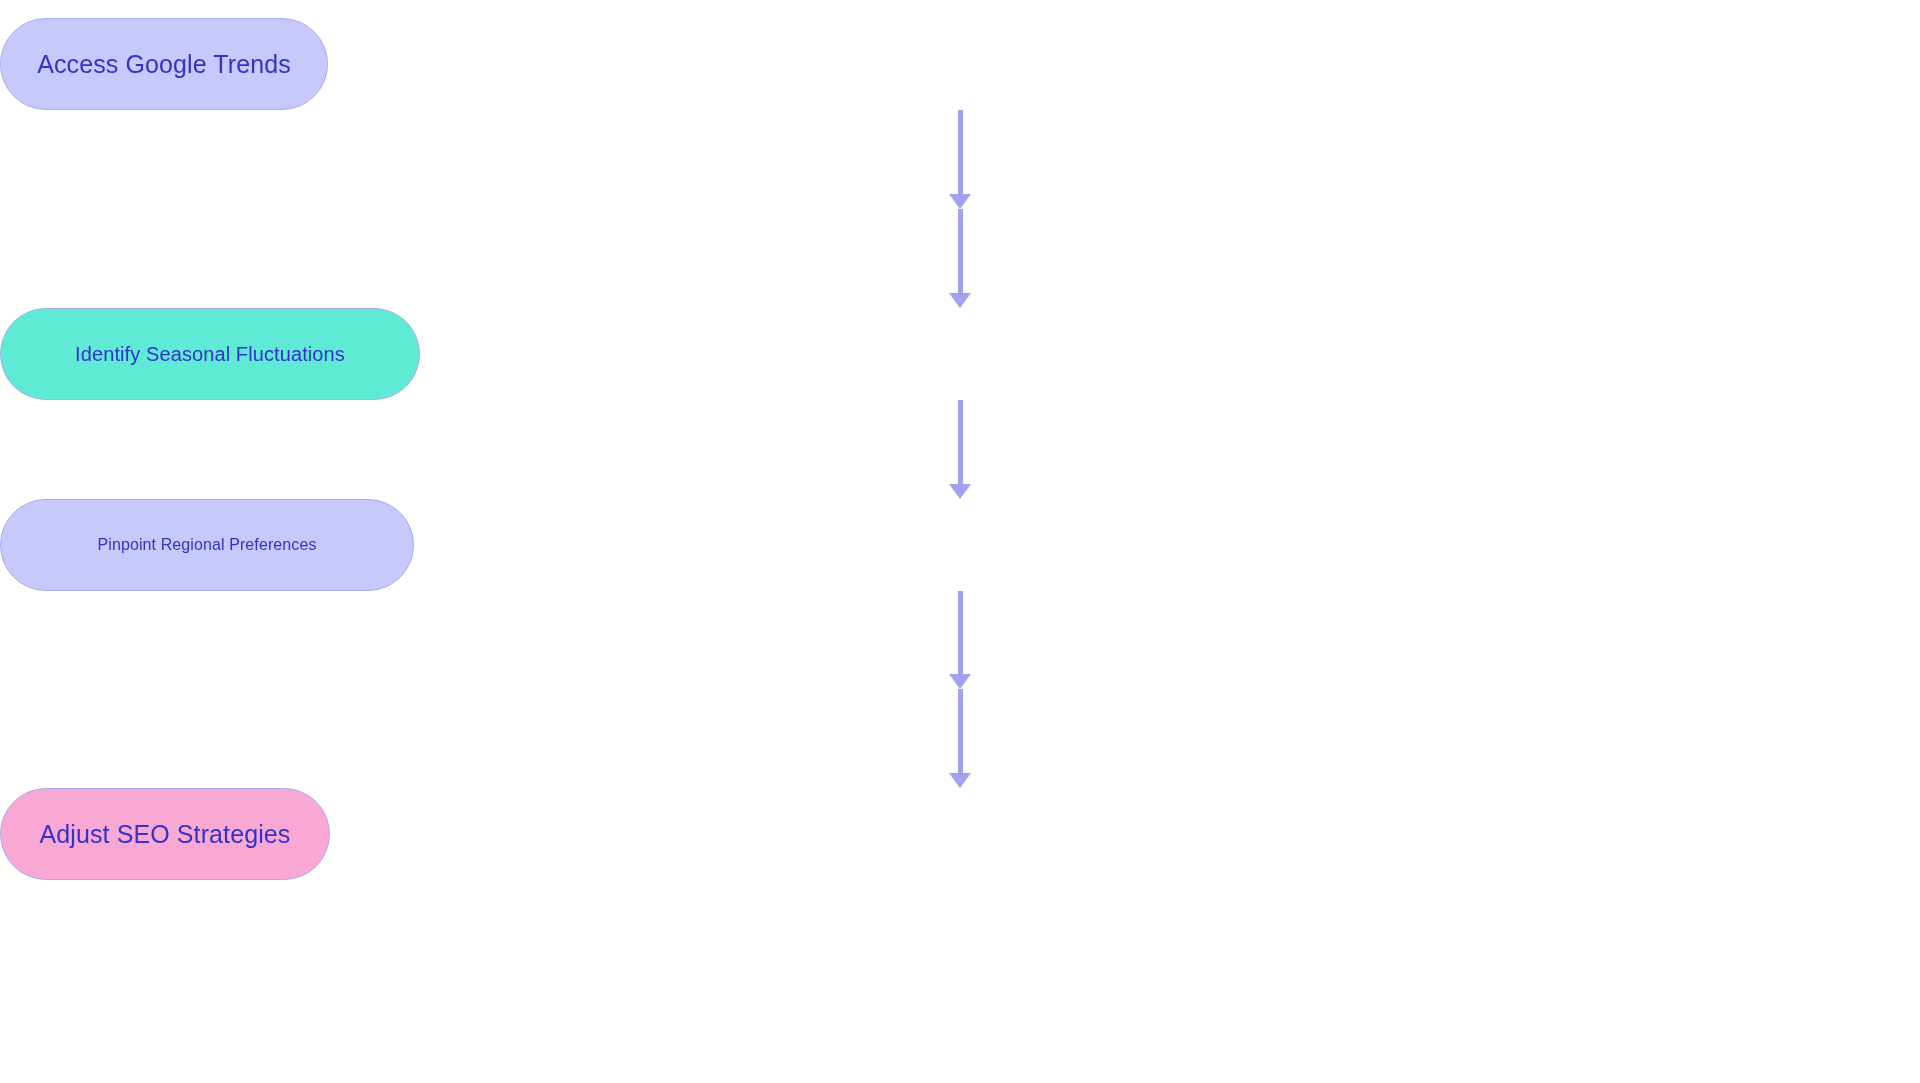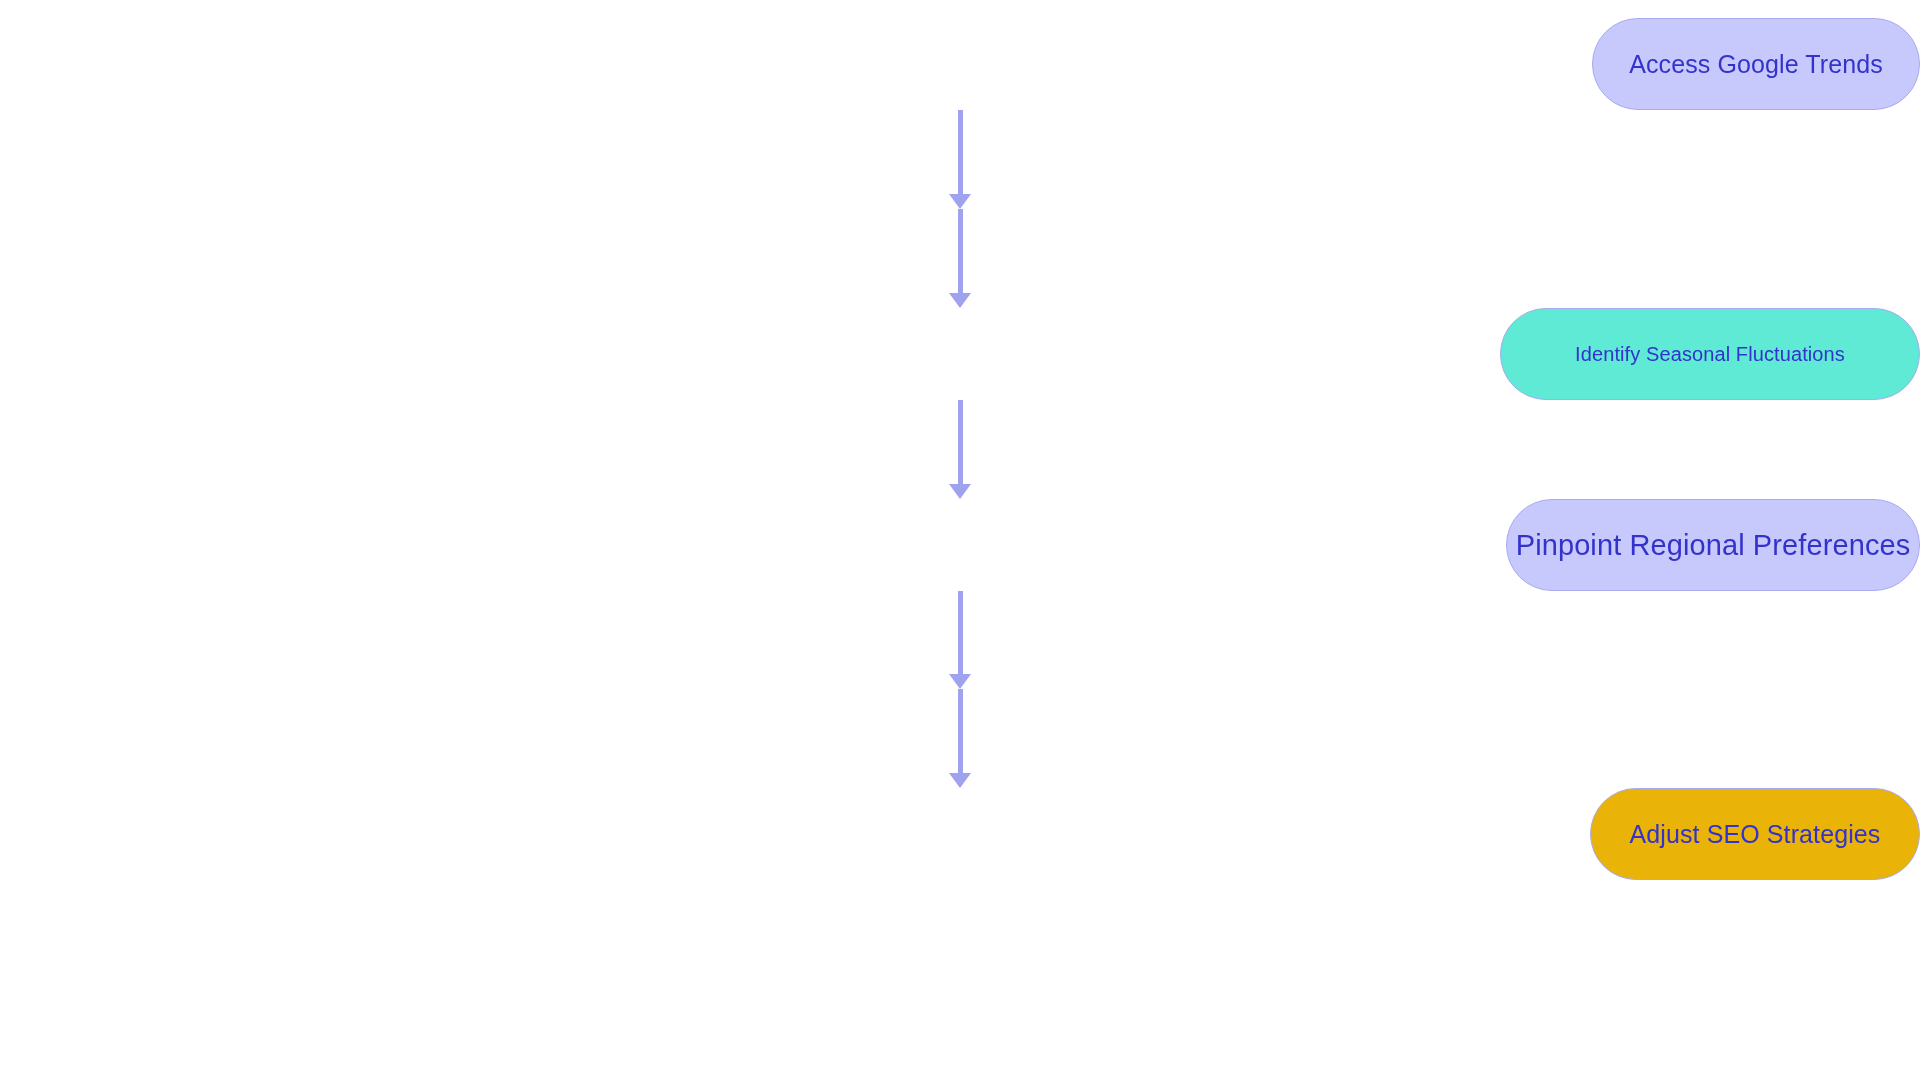--- a/index.html
+++ b/index.html
@@ -17,21 +17,21 @@
     position: relative;
     width: 1920px;
     height: 1083px;
     background: #ffffff;
     display: flex;
     flex-direction: column;
     align-items: center;
   }
   .flow-row {
     display: flex;
-    justify-content: flex-end;
+    justify-content: flex-start;
     align-items: center;
     width: 100%;
   }
   .flow-node {
     box-sizing: border-box;
     height: 92px;
     background: #c7c8fc;
     border: 1.5px solid #a9abf0;
     border-radius: 46px;
     display: flex;
@@ -96,35 +96,35 @@
       <span class="flow-node-label">Identify Seasonal Fluctuations</span>
     </div>
   </div>
 
   <div class="flow-connector" style="height: 99px;">
     <div class="connector-stem" style="background: rgb(159, 162, 239); height: 84px;"></div>
     <div class="connector-head" style="border-top-color: rgb(159, 162, 239);"></div>
   </div>
 
   <div class="flow-row">
-    <div class="flow-node" style="width: 414px; background: rgb(199, 200, 252); border-color: rgb(169, 171, 240); color: rgb(51, 51, 204); font-size: 29px;">
+    <div class="flow-node" style="width: 414px; background: rgb(199, 200, 252); border-color: rgb(169, 171, 240); color: rgb(51, 51, 204); font-size: 16px;">
       <span class="flow-node-label">Pinpoint Regional Preferences</span>
     </div>
   </div>
 
   <div class="flow-connector" style="height: 98px;">
     <div class="connector-stem" style="background: rgb(159, 162, 239); height: 83px;"></div>
     <div class="connector-head" style="border-top-color: rgb(159, 162, 239);"></div>
   </div>
 
 
   <div class="flow-connector" style="height: 99px;">
     <div class="connector-stem" style="background: rgb(159, 162, 239); height: 84px;"></div>
     <div class="connector-head" style="border-top-color: rgb(159, 162, 239);"></div>
   </div>
 
   <div class="flow-row">
-    <div class="flow-node" style="width: 330px; background: #eab308; border-color: rgb(169, 171, 240); color: rgb(51, 51, 204); font-size: 25px;">
+    <div class="flow-node" style="width: 330px; background: #f9a8d4; border-color: rgb(169, 171, 240); color: rgb(51, 51, 204); font-size: 25px;">
       <span class="flow-node-label">Adjust SEO Strategies</span>
     </div>
   </div>
 
 </div>
 
 </body></html>

